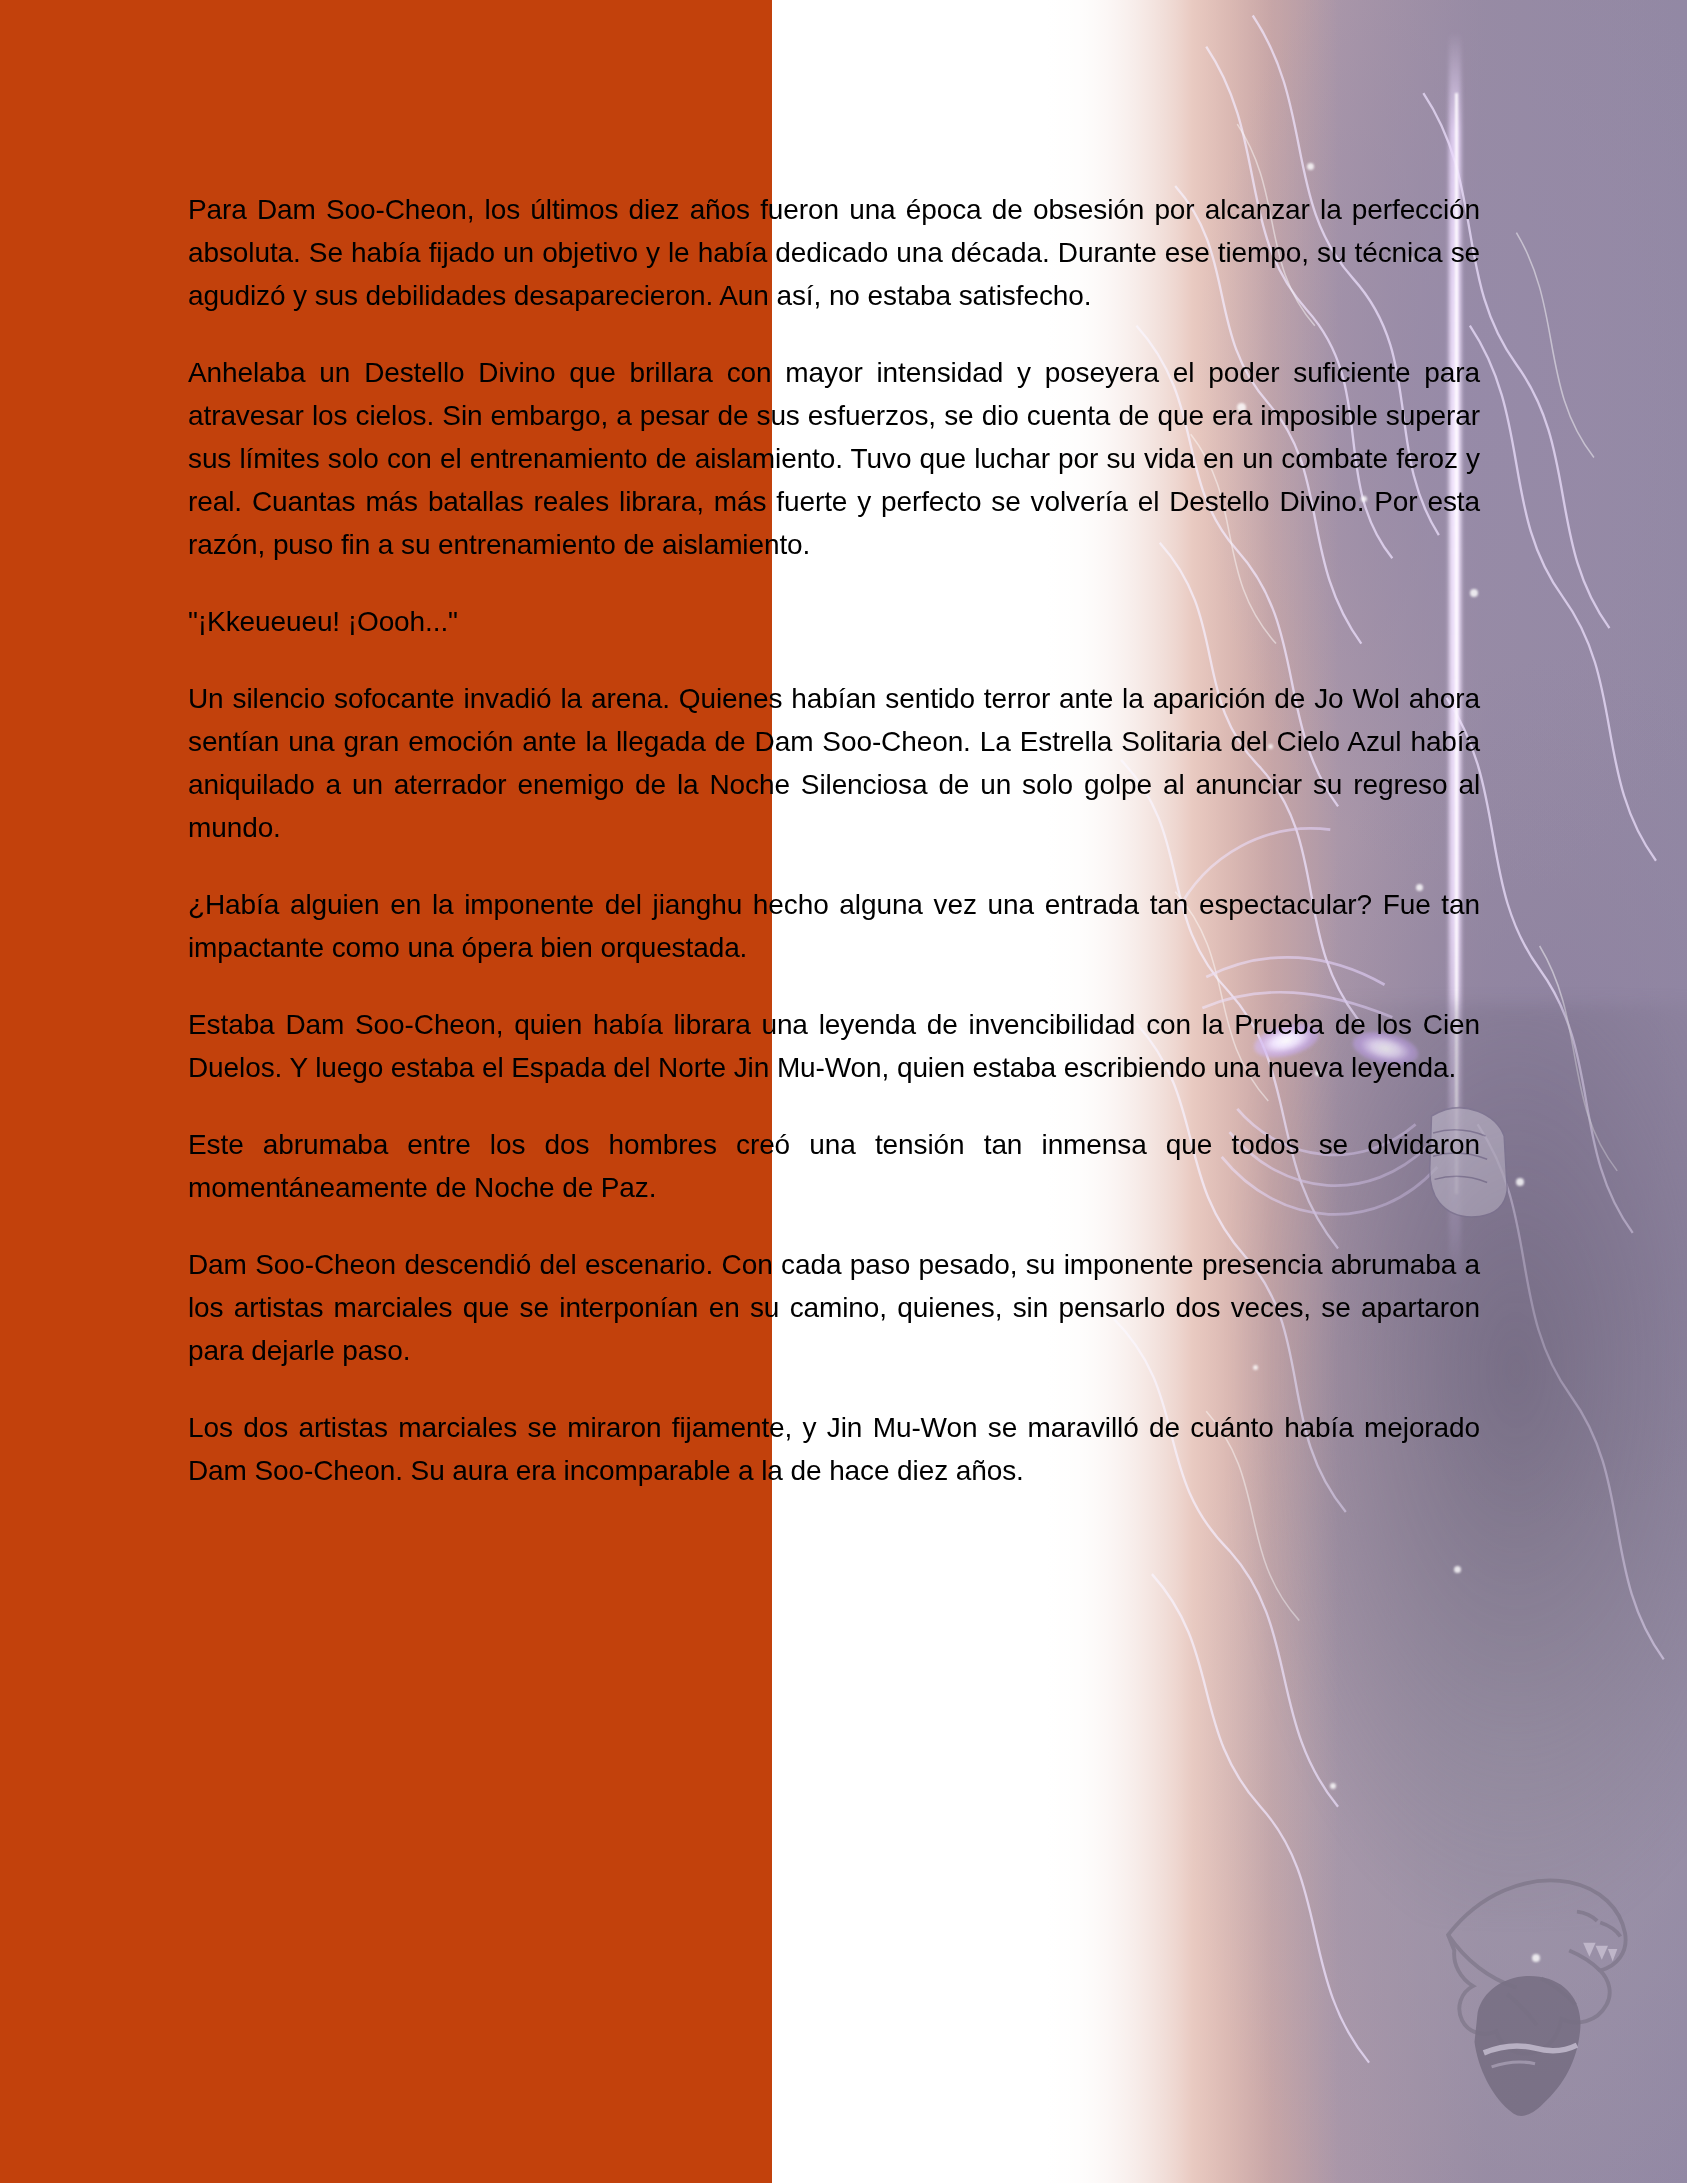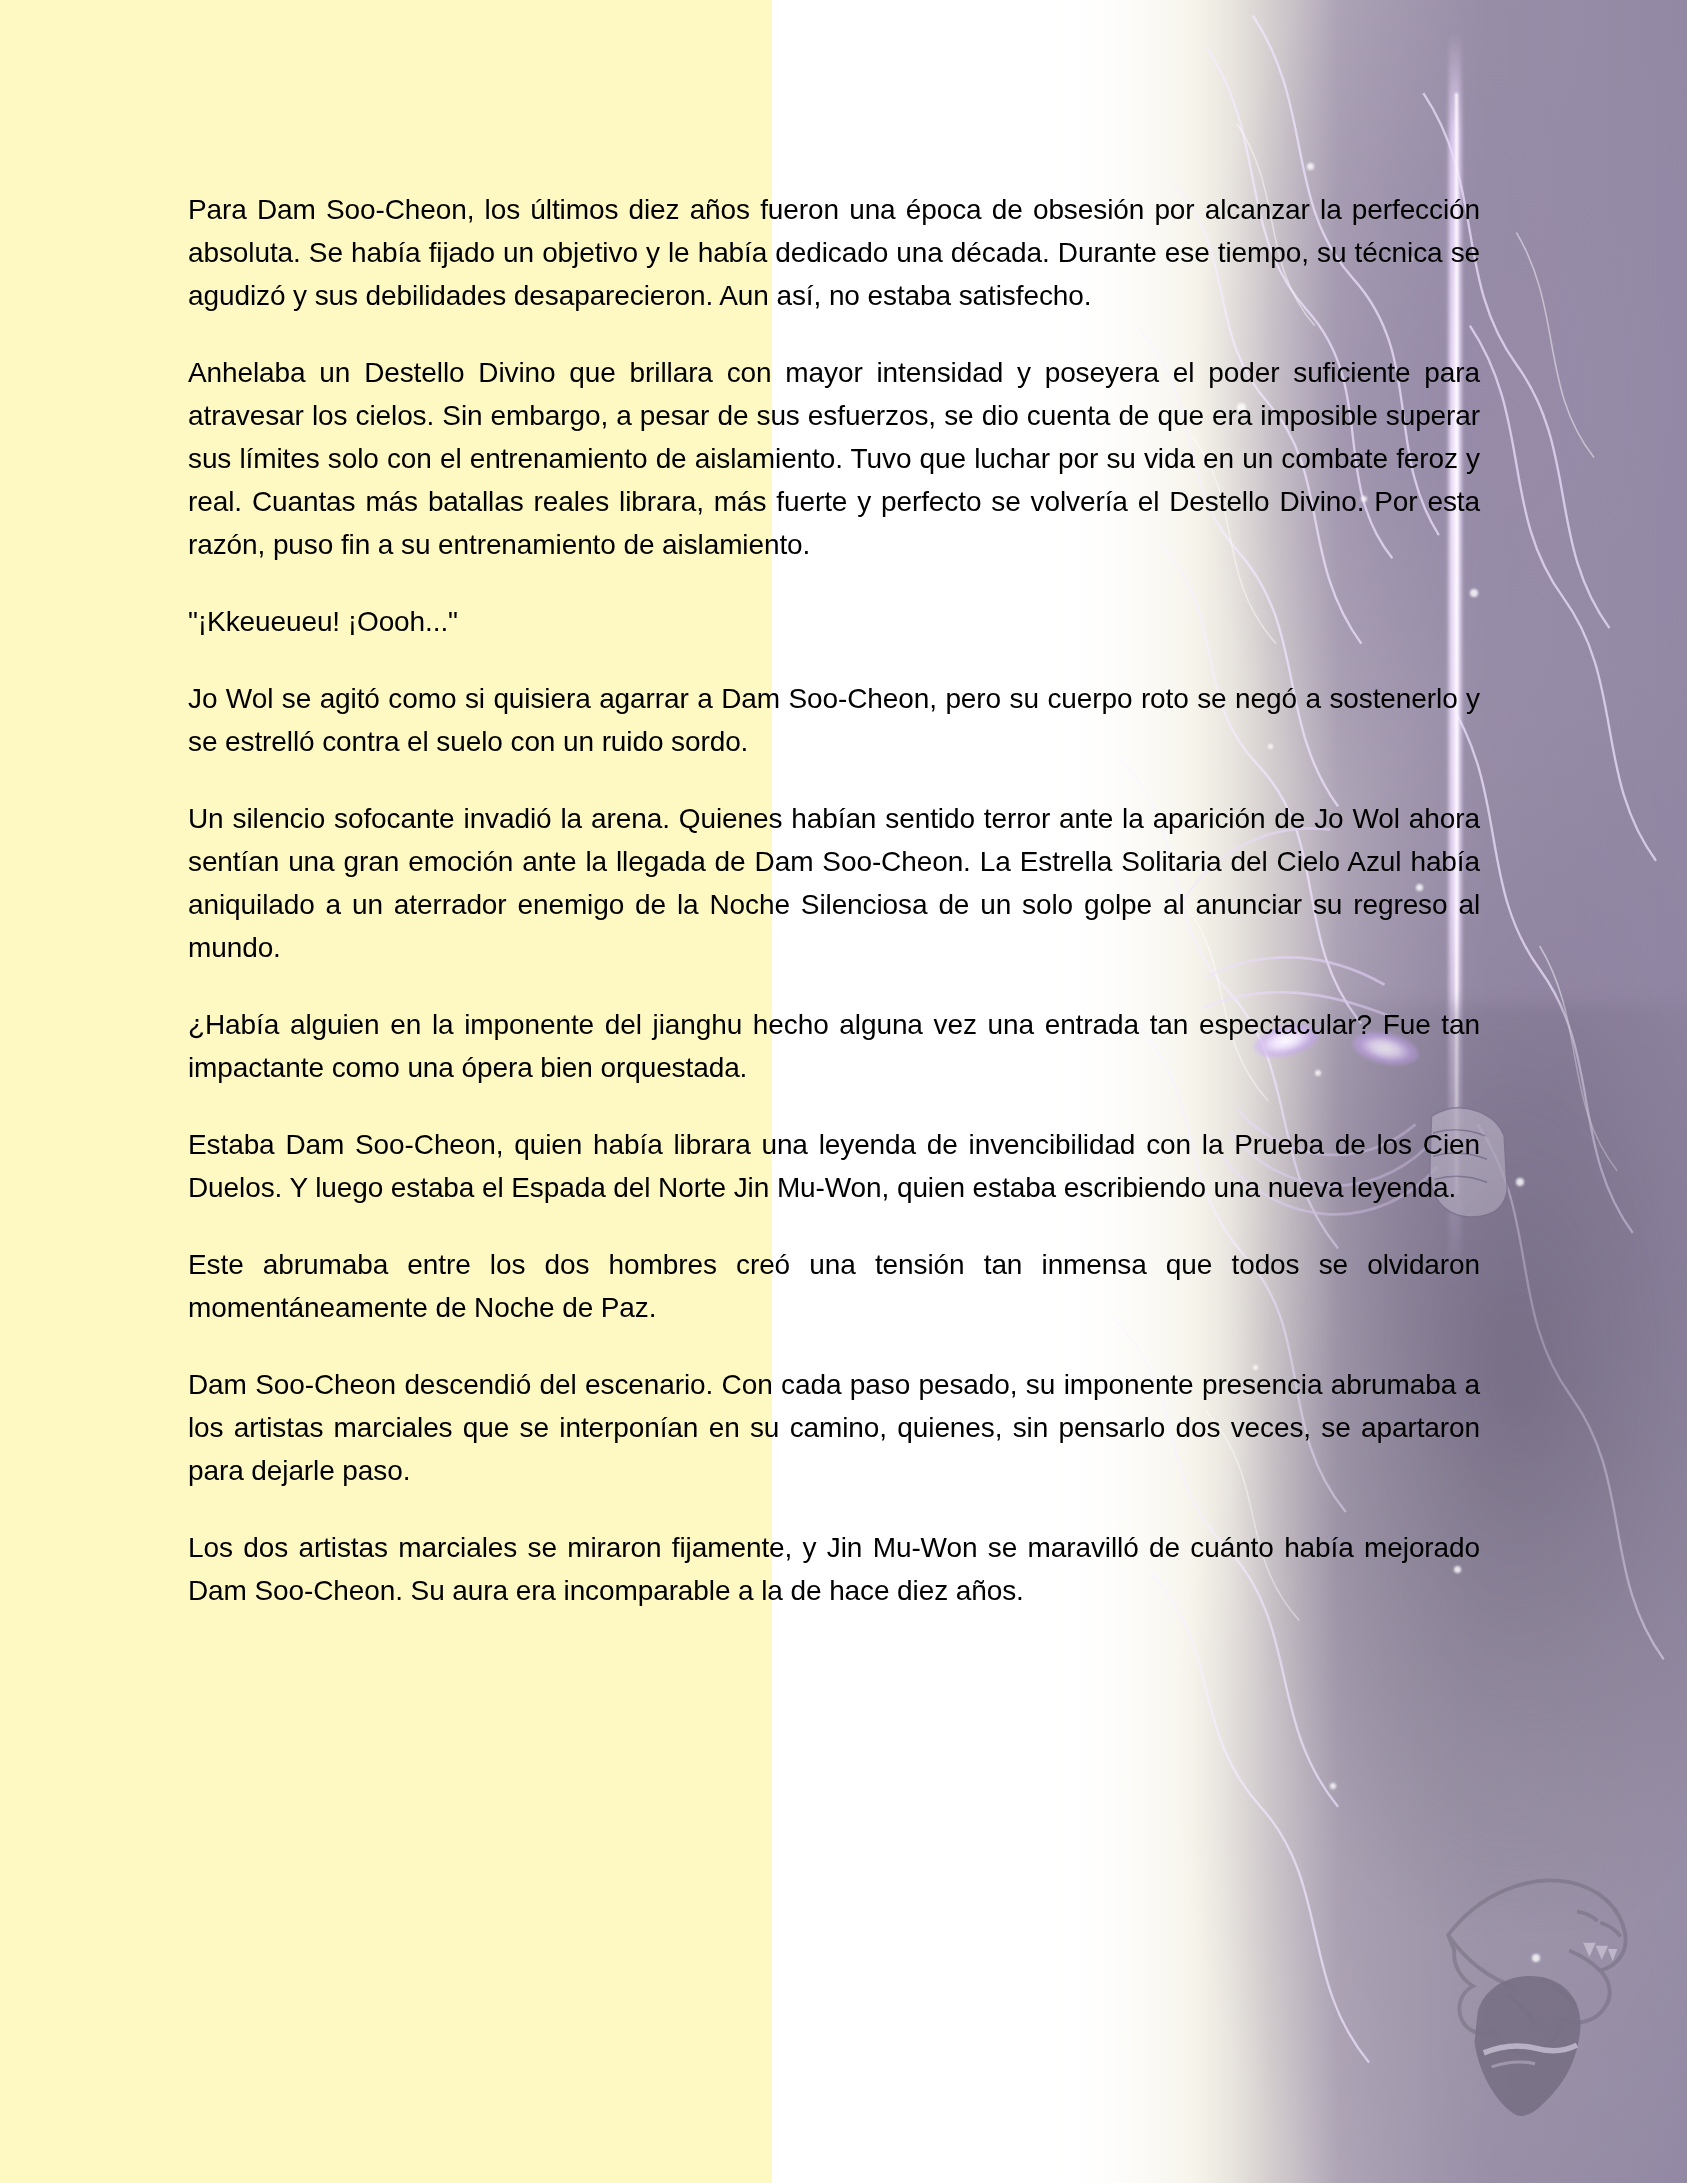--- a/index.html
+++ b/index.html
@@ -6,21 +6,21 @@
   html, body {
     margin: 0;
     padding: 0;
     background: #ffffff;
   }
 
   #page {
     position: relative;
     width: 1687px;
     height: 2183px;
-    background: #fef9c3;
+    background: #c2410c;
     overflow: hidden;
     font-family: "Liberation Sans", sans-serif;
     text-decoration: underline;
   }
 
   
   #artwork {
     position: absolute;
     top: 0;
     right: 0;
@@ -258,21 +258,20 @@
     <div class="speck" style="left:558px;top:1783px;width:6.2px;height:6.2px;"></div>
     <div class="speck" style="left:760px;top:1954px;width:7.8px;height:7.8px;"></div>
 
     <div class="art-fade"></div>
   </div>
 
   <div id="text-column">
     <p class="para">Para Dam Soo-Cheon, los últimos diez años fueron una época de obsesión por alcanzar la perfección absoluta. Se había fijado un objetivo y le había dedicado una década. Durante ese tiempo, su técnica se agudizó y sus debilidades desaparecieron. Aun así, no estaba satisfecho.</p>
     <p class="para">Anhelaba un Destello Divino que brillara con mayor intensidad y poseyera el poder suficiente para atravesar los cielos. Sin embargo, a pesar de sus esfuerzos, se dio cuenta de que era imposible superar sus límites solo con el entrenamiento de aislamiento. Tuvo que luchar por su vida en un combate feroz y real. Cuantas más batallas reales librara, más fuerte y perfecto se volvería el Destello Divino. Por esta razón, puso fin a su entrenamiento de aislamiento.</p>
     <p class="para nojustify">"¡Kkeueueu! ¡Oooh..."</p>
-    <p class="para">Jo Wol se agitó como si quisiera agarrar a Dam Soo-Cheon, pero su cuerpo roto se negó a sostenerlo y se estrelló contra el suelo con un ruido sordo.</p>
     <p class="para">Un silencio sofocante invadió la arena. Quienes habían sentido terror ante la aparición de Jo Wol ahora sentían una gran emoción ante la llegada de Dam Soo-Cheon. La Estrella Solitaria del Cielo Azul había aniquilado a un aterrador enemigo de la Noche Silenciosa de un solo golpe al anunciar su regreso al mundo.</p>
     <p class="para">¿Había alguien en la imponente del jianghu hecho alguna vez una entrada tan espectacular? Fue tan impactante como una ópera bien orquestada.</p>
     <p class="para">Estaba Dam Soo-Cheon, quien había librara una leyenda de invencibilidad con la Prueba de los Cien Duelos. Y luego estaba el Espada del Norte Jin Mu-Won, quien estaba escribiendo una nueva leyenda.</p>
     <p class="para">Este abrumaba entre los dos hombres creó una tensión tan inmensa que todos se olvidaron momentáneamente de Noche de Paz.</p>
     <p class="para">Dam Soo-Cheon descendió del escenario. Con cada paso pesado, su imponente presencia abrumaba a los artistas marciales que se interponían en su camino, quienes, sin pensarlo dos veces, se apartaron para dejarle paso.</p>
     <p class="para">Los dos artistas marciales se miraron fijamente, y Jin Mu-Won se maravilló de cuánto había mejorado Dam Soo-Cheon. Su aura era incomparable a la de hace diez años.</p>
   </div>
 
 </div>
 

